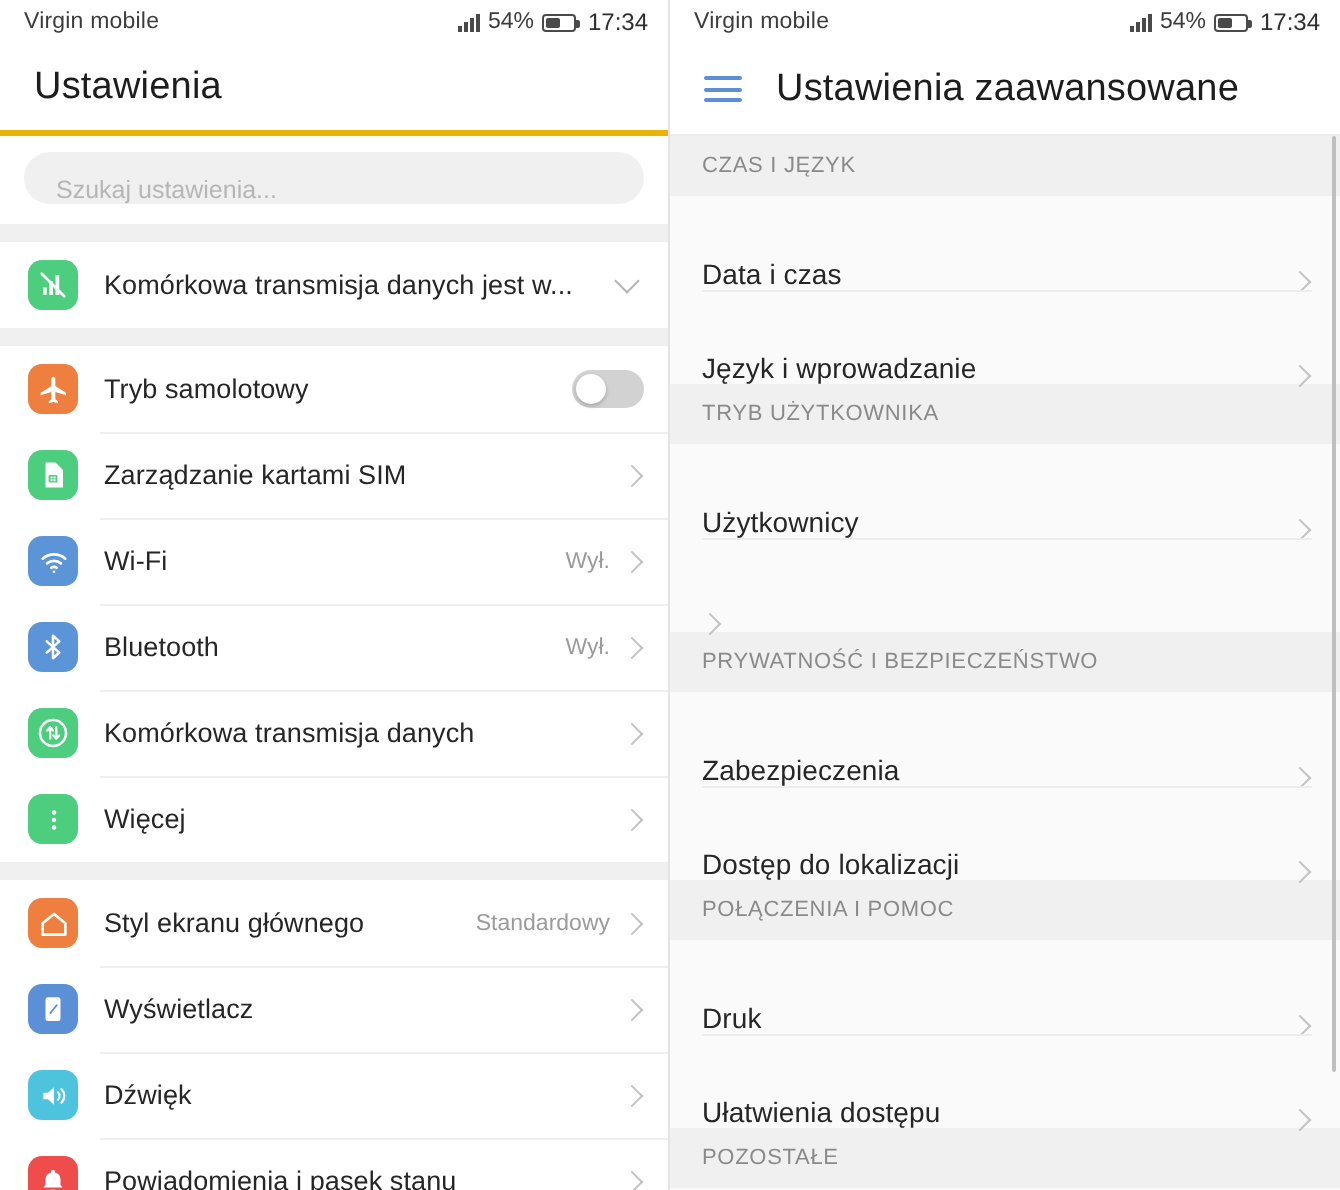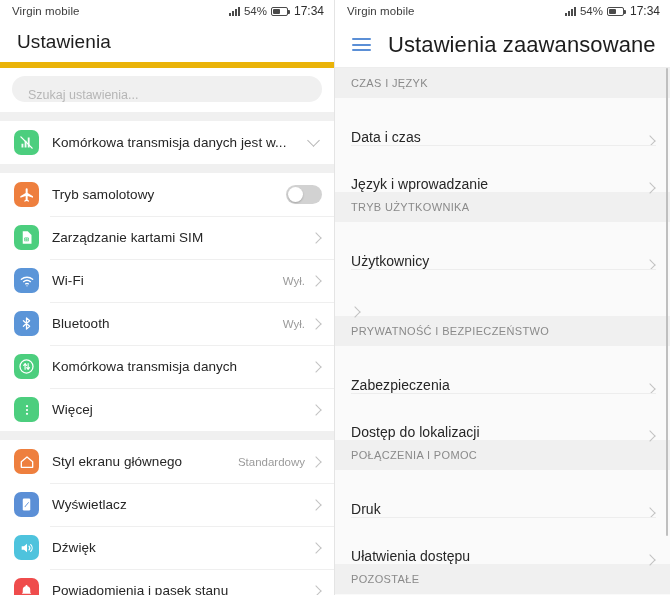--- a/index.html
+++ b/index.html
@@ -28,21 +28,21 @@
   .batt-pct { font-size:11.5px; color:#3c3c3c; margin-left:1px; }
   .batt { width:17px; height:9px; border:1.3px solid #4a4a4a; border-radius:2px;
           position:relative; display:flex; align-items:center; padding:1px; margin-left:1px; }
   .batt::after { content:""; position:absolute; right:-3px; top:2px; width:2px; height:4px;
                  background:#4a4a4a; border-radius:0 1px 1px 0; }
   .batt b { display:block; height:100%; width:55%; background:#4a4a4a; border-radius:1px; }
   .clock { font-size:12px; color:#2e2e2e; margin-left:3px; }
 
   
   .l-header { height:46px; background:#ffffff; display:flex; align-items:center;
-              padding-left:17px; border-bottom:6px solid #eab308; }
+              padding-left:17px; border-bottom:3px solid #eab308; }
   .l-title { font-size:19px; color:#1d1d1d; letter-spacing:.1px; }
 
   .search-wrap { background:#ffffff; padding:8px 12px 10px 12px; }
   .search-box { height:26px; background:#f0f0f0; border-radius:13px;
                 display:flex; align-items:flex-end; padding:0 16px; }
   .search-ph { font-size:12.5px; color:#b6b6b6; }
 
   
   .gap { height:9px; background:#f0f0f0; }
   .group { background:#ffffff; }
@@ -68,21 +68,21 @@
 
   
   .r-header { height:46px; background:#ffffff; display:flex; align-items:center;
               padding-left:17px; border-bottom:1px solid #ededed; }
   .burger { width:19px; height:13px; display:flex; flex-direction:column;
             justify-content:space-between; margin-right:17px; flex:none; }
   .burger i { display:block; height:2px; background:#5b8fd6; border-radius:1px; }
   .burger i:nth-child(1){ width:100%; }
   .burger i:nth-child(2){ width:100%; }
   .burger i:nth-child(3){ width:100%; }
-  .r-title { font-size:22px; color:#1d1d1d; letter-spacing:.1px; }
+  .r-title { font-size:19px; color:#1d1d1d; letter-spacing:.1px; }
 
   .sec-head { height:30px; background:#f0f0f0; display:flex; align-items:center;
               padding-left:16px; }
   .sec-head span { font-size:11px; color:#8a8a8a; letter-spacing:.35px; }
   .r-row { height:47px; display:flex; align-items:flex-end; padding-left:16px;
            padding-right:14px; background:#fafafa; position:relative; }
   .r-row + .r-row::before { content:""; position:absolute; left:16px; right:14px; top:0;
                             height:1px; background:#ededed; }
   .r-label { font-size:14px; color:#262626; flex:1; letter-spacing:.05px; }
 

